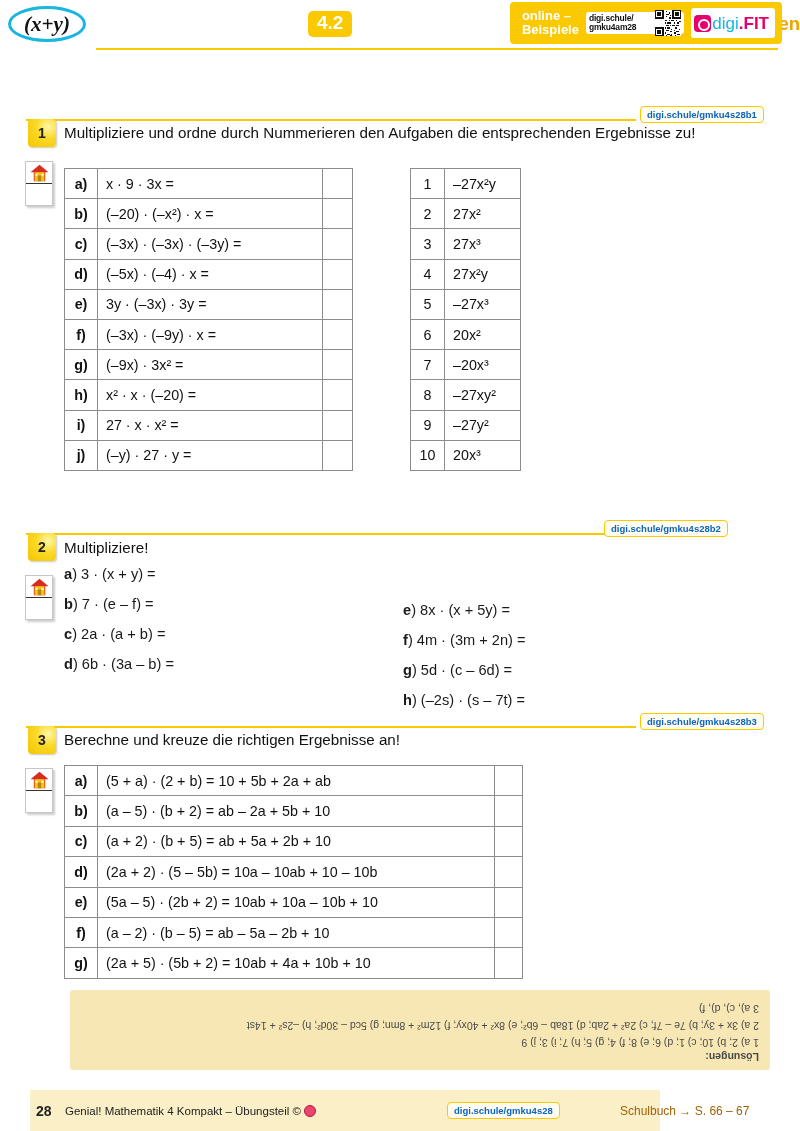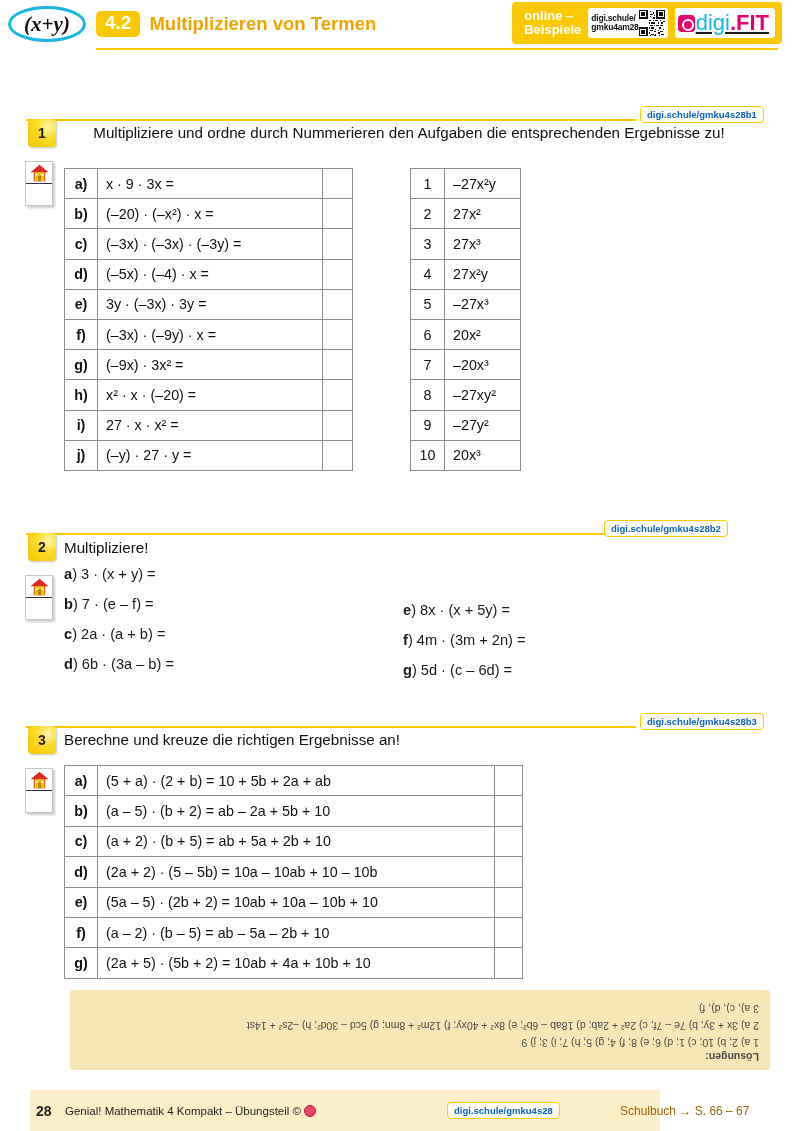--- a/index.html
+++ b/index.html
@@ -13,20 +13,21 @@
     overflow: hidden;
   }
 
   
   .header {
     position: relative;
     height: 48px;
     display: flex;
     align-items: center;
     padding-left: 8px;
+    justify-content: space-between;
   }
   .logo-xy {
     width: 78px; height: 36px;
     border: 3px solid #18b6e0;
     border-radius: 50%;
     display: flex; align-items: center; justify-content: center;
     font-family: "Liberation Serif", serif;
     font-weight: bold; font-style: italic;
     font-size: 21px;
     color: #111;
@@ -69,22 +70,22 @@
     gap: 7px;
   }
   .online-label {
     color: #ffffff; font-weight: bold; font-size: 13px;
     line-height: 1.08; text-align: left;
   }
   .qr-chip {
     background: #ffffff;
     border-radius: 3px;
     display: flex; align-items: center;
-    padding: 2px 3px; gap: 0;
-    height: 30px;
+    padding: 2px 3px; gap: 19px;
+    height: 22px;
   }
   .qr-code-text {
     font-size: 8.5px; font-weight: bold; color: #111;
     line-height: 1.1; letter-spacing: -0.2px;
   }
   .qr-img { width: 26px; height: 26px; display: block; }
   .digifit-chip {
     background: #ffffff; border-radius: 3px;
     display: flex; align-items: center; gap: 1px;
     padding: 2px 6px 2px 3px; height: 30px;
@@ -92,21 +93,21 @@
   .digifit-mark {
     width: 17px; height: 17px; border-radius: 4px;
     background: #e5006d; position: relative;
     display: inline-block;
   }
   .digifit-mark::after {
     content: ""; position: absolute;
     left: 4px; top: 4px; width: 8px; height: 8px;
     border: 2px solid #ffffff; border-radius: 50%;
   }
-  .digifit-text { font-size: 22px; line-height: 1; white-space: nowrap; text-decoration: underline; }
+  .digifit-text { font-size: 17px; line-height: 1; white-space: nowrap; }
   .digifit-text .d1 { color: #18b6e0; font-weight: normal; }
   .digifit-text .d2 { color: #e5006d; font-weight: bold; }
 
   
   .exercise { position: relative; }
   .ex-rule {
     position: absolute; height: 1.6px; background: #fbc900;
   }
   .code-badge {
     position: absolute;
@@ -305,21 +306,21 @@
       <svg class="house-svg" viewBox="0 0 24 22">
         <polygon points="12,1 23,10 19,10 19,21 5,21 5,10 1,10" fill="#d82c20"></polygon>
         <rect x="6" y="10" width="12" height="11" fill="#f2c518"></rect>
         <rect x="10" y="14" width="4" height="7" fill="#b8860b"></rect>
         <rect x="7" y="12" width="2.5" height="2.5" fill="#fff6c8"></rect>
         <rect x="14.5" y="12" width="2.5" height="2.5" fill="#fff6c8"></rect>
       </svg>
     </div>
   </div>
 
-  <div class="prompt" style="left:64px; top:74px; width:690px;text-align:center;">Multipliziere und ordne durch Nummerieren den Aufgaben die entsprechenden Ergebnisse zu!</div>
+  <div class="prompt" style="left:64px; top:74px; width:690px;">Multipliziere und ordne durch Nummerieren den Aufgaben die entsprechenden Ergebnisse zu!</div>
 
   <table class="grid t1" style="left:64px; top:120px;">
     <tbody>
       <tr>
           <td class="c-letter">a)</td>
           <td class="c-expr">x · 9 · 3x =</td>
           <td class="c-ans"></td>
         </tr>
       <tr>
           <td class="c-letter">b)</td>
@@ -439,20 +440,21 @@
     <div><span class="li-letter">a</span><span>) 3 · (x + y) =</span></div>
     <div><span class="li-letter">b</span><span>) 7 · (e – f) =</span></div>
     <div><span class="li-letter">c</span><span>) 2a · (a + b) =</span></div>
     <div><span class="li-letter">d</span><span>) 6b · (3a – b) =</span></div>
   </div>
 
   <div class="ex2-col" style="left:403px; top:511px;margin-top:36px;">
     <div><span class="li-letter">e</span><span>) 8x · (x + 5y) =</span></div>
     <div><span class="li-letter">f</span><span>) 4m · (3m + 2n) =</span></div>
     <div><span class="li-letter">g</span><span>) 5d · (c – 6d) =</span></div>
+    <div><span class="li-letter">h</span><span>) (–2s) · (s – 7t) =</span></div>
   </div>
 </div>
 
 <div class="exercise">
   <div class="ex-rule" style="left:26px; top:678px; width:610px;"></div>
   <div class="code-badge" style="left:640px; top:665px;">digi.schule/gmku4s28b3</div>
 
   <div class="num-badge" style="left:28px; top:678px;">3</div>
 
   <div class="house-marker" style="left:25px; top:720px;">

